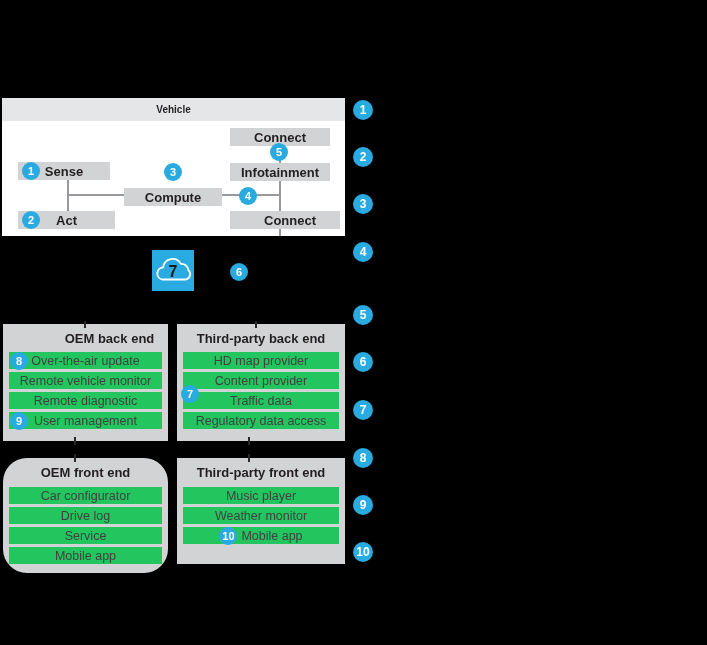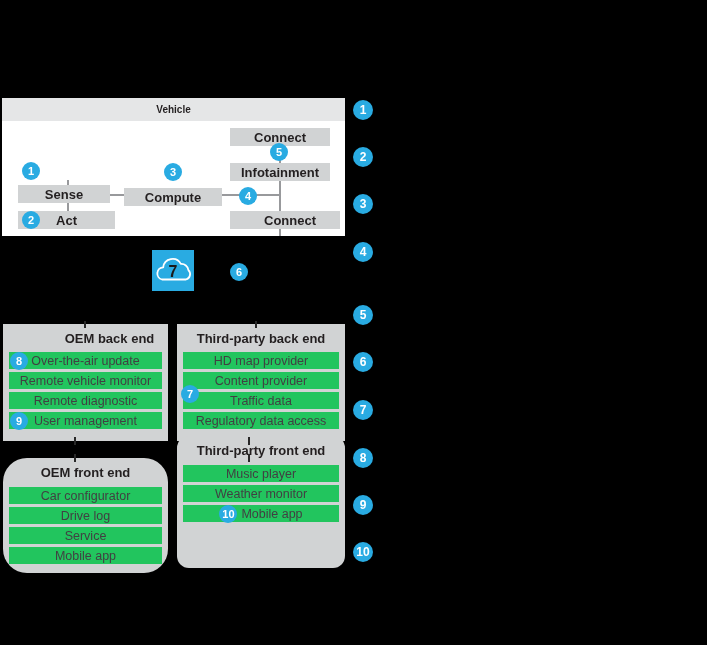--- a/index.html
+++ b/index.html
@@ -44,21 +44,21 @@
 
     <div class="line" style="left:65px;top:82px;width:2px;height:32px;"></div>
     <div class="line" style="left:65px;top:96px;width:59px;height:2px;"></div>
     <div class="line" style="left:220px;top:96px;width:59px;height:2px;"></div>
     <div class="line" style="left:277px;top:48px;width:2px;height:17px;"></div>
     <div class="line" style="left:277px;top:83px;width:2px;height:30px;"></div>
     <div class="line" style="left:277px;top:131px;width:2px;height:7px;"></div>
 
     <div class="box" style="left:228px;top:30px;width:100px;height:18px;">Connect</div>
     <div class="box" style="left:228px;top:65px;width:100px;height:18px;">Infotainment</div>
-    <div class="box" style="left:16px;top:64px;width:92px;height:18px;margin-top:23px;">Sense</div>
+    <div class="box" style="left:16px;top:64px;width:92px;height:18px;">Sense</div>
     <div class="box" style="left:122px;top:90px;width:98px;height:18px;">Compute</div>
     <div class="box" style="left:16px;top:113px;width:97px;height:18px;">Act</div>
     <div class="box" style="left:228px;top:113px;width:100px;height:18px;padding-left:10px;">Connect</div>
 
     <div class="marker" style="left:20px;top:64px;">1</div>
     <div class="marker" style="left:20px;top:113px;">2</div>
     <div class="marker" style="left:162px;top:65px;">3</div>
     <div class="marker" style="left:237px;top:89px;">4</div>
     <div class="marker" style="left:268px;top:45px;">5</div>
   </div>
@@ -109,21 +109,21 @@
   <div class="panel" style="left:3px;top:458px;width:165px;height:115px;border-radius:24px;">
     <div class="panel-title" style="height:29px;">OEM front end</div>
     <div class="rows">
       <div class="row">Car configurator</div>
       <div class="row">Drive log</div>
       <div class="row">Service</div>
       <div class="row">Mobile app</div>
     </div>
   </div>
 
-  <div class="panel" style="left:177px;top:436px;width:168px;height:132px;border-radius:12px;">
+  <div class="panel" style="left:177px;top:458px;width:168px;height:106px;">
     <div class="panel-title" style="height:29px;">Third-party front end</div>
     <div class="rows">
       <div class="row">Music player</div>
       <div class="row">Weather monitor</div>
       <div class="row with-inline">
         <span class="marker inline">10</span>
         <span>Mobile app</span>
       </div>
     </div>
   </div>

